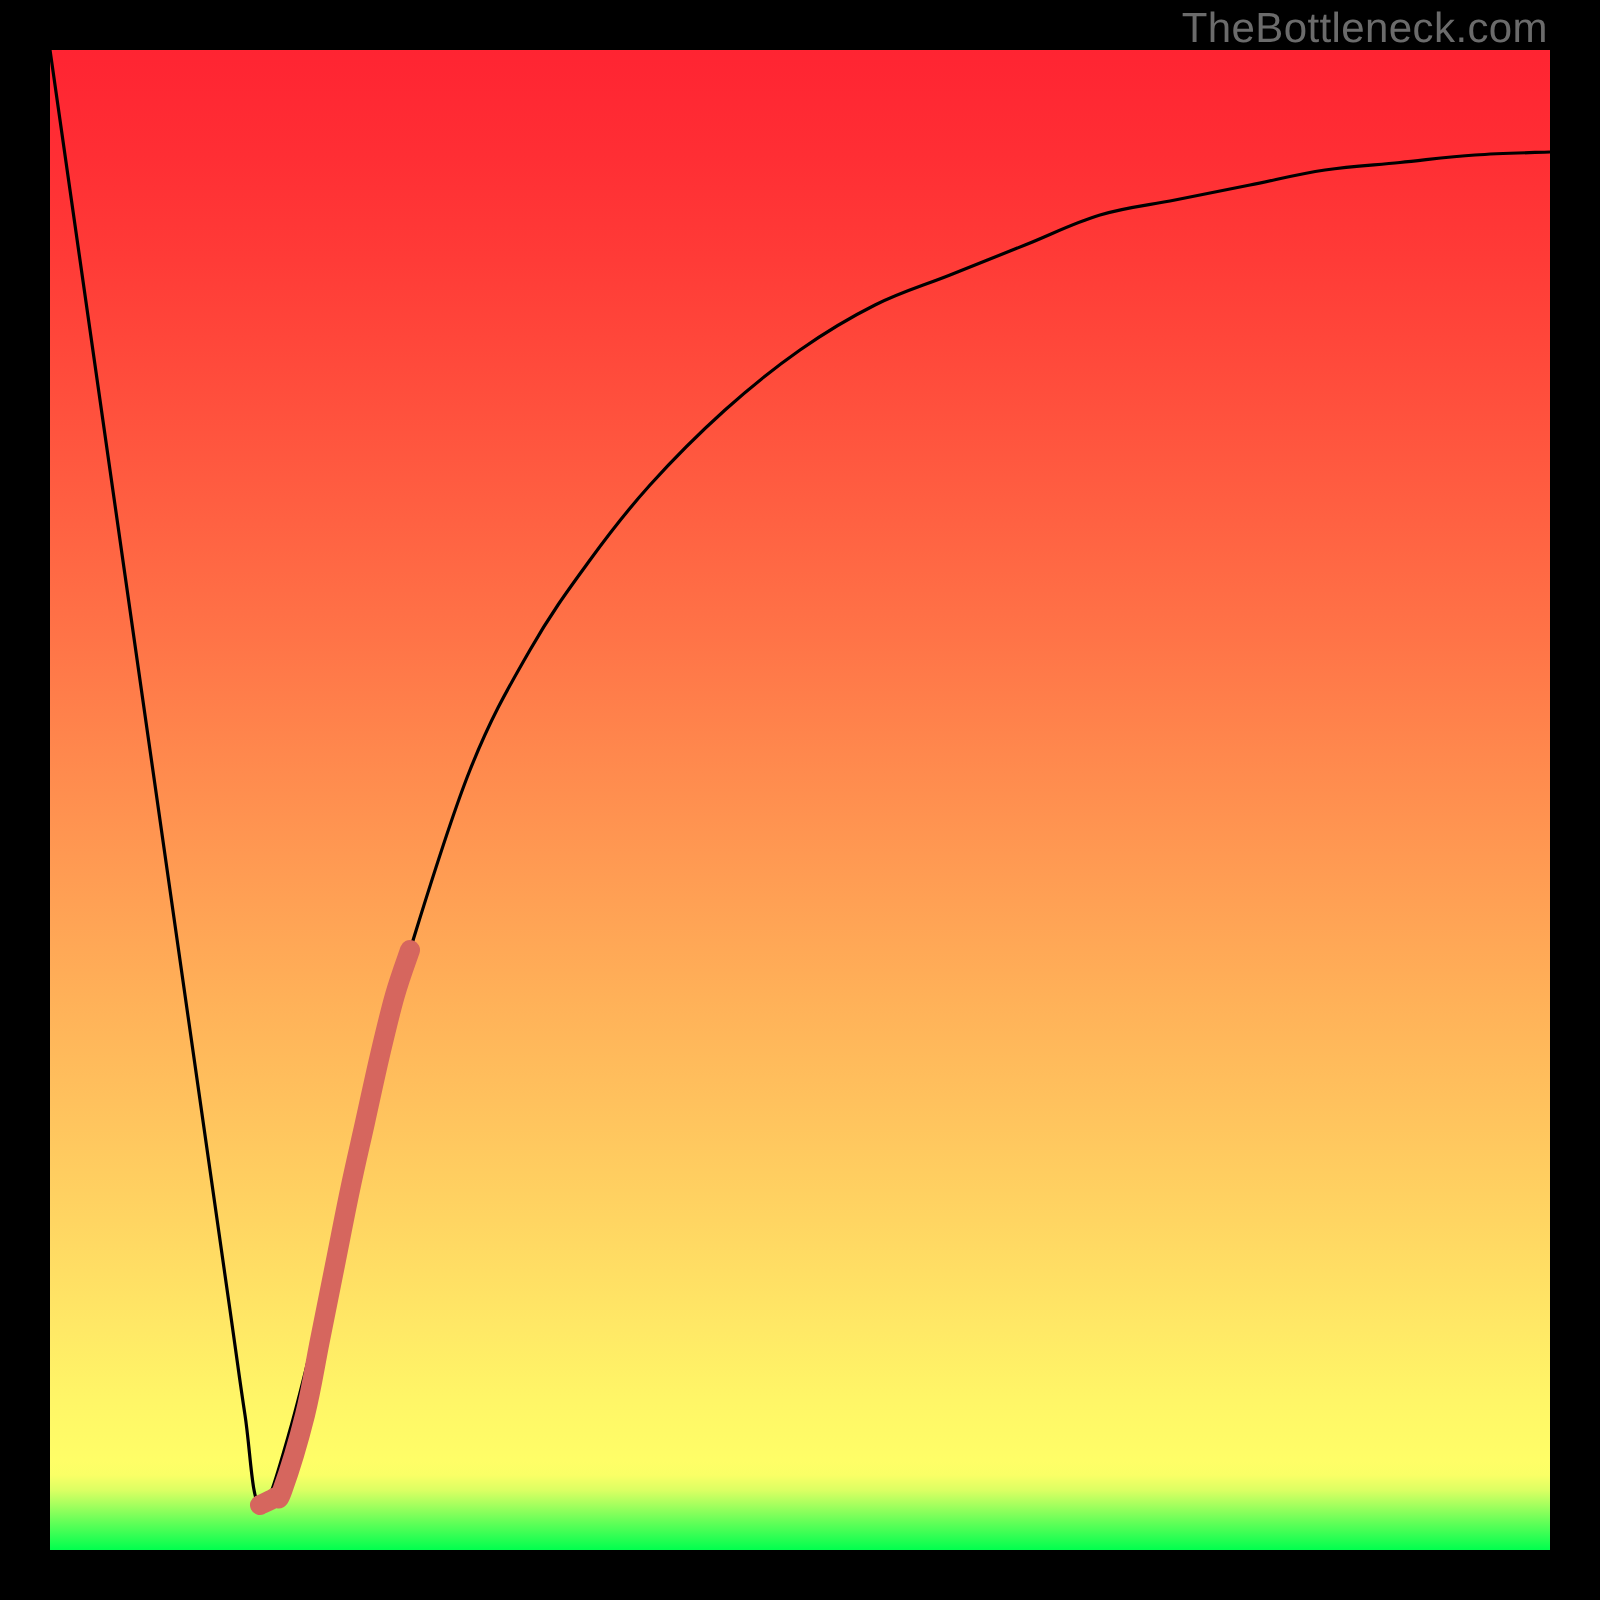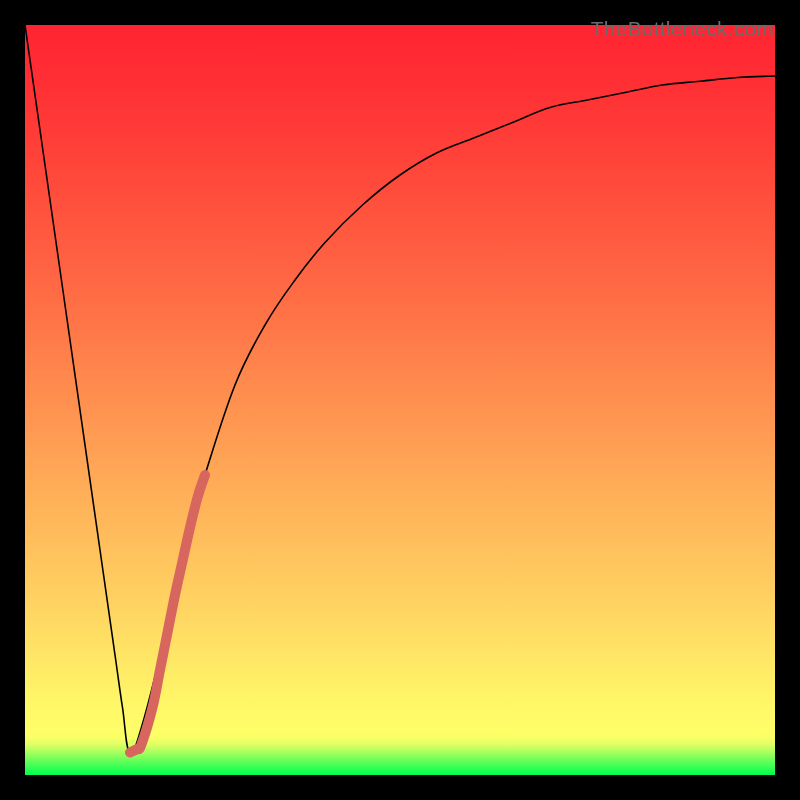--- a/index.html
+++ b/index.html
@@ -52,21 +52,21 @@
   .plot-area svg {
     position: absolute;
     left: 0;
     top: 0;
     width: 750px;
     height: 750px;
     pointer-events: none;
   }
   .watermark {
     position: absolute;
-    top: 17px;
+    top: 3px;
     right: 26px;
     font-size: 21px;
     color: #6b6b6b;
     font-weight: 400;
     letter-spacing: 0.2px;
     user-select: none;
   }
 </style>
 </head>
 <body>

